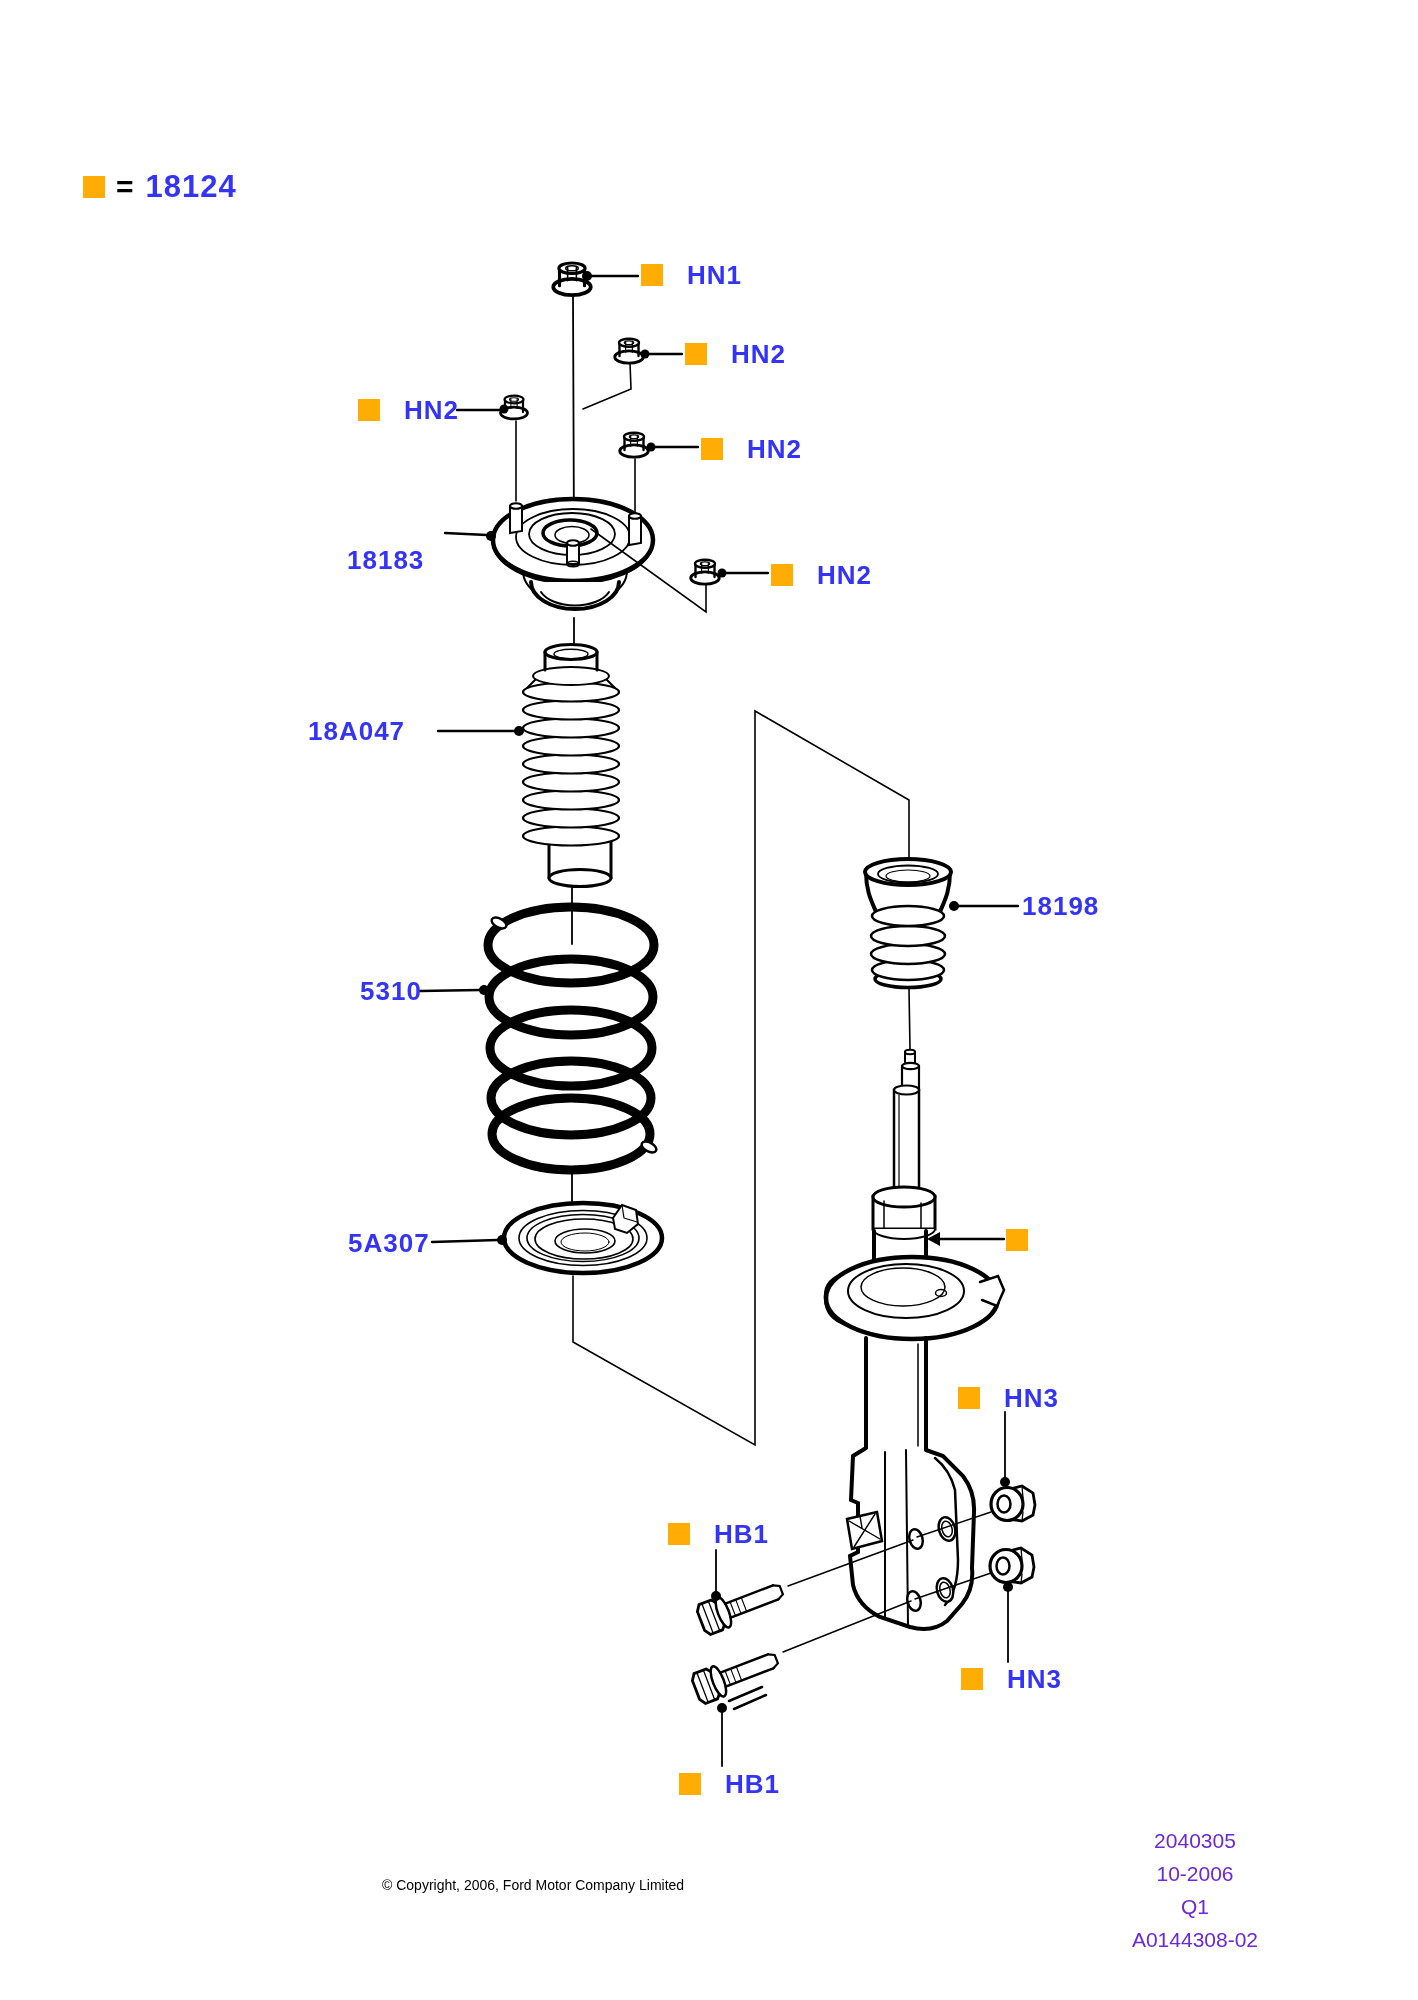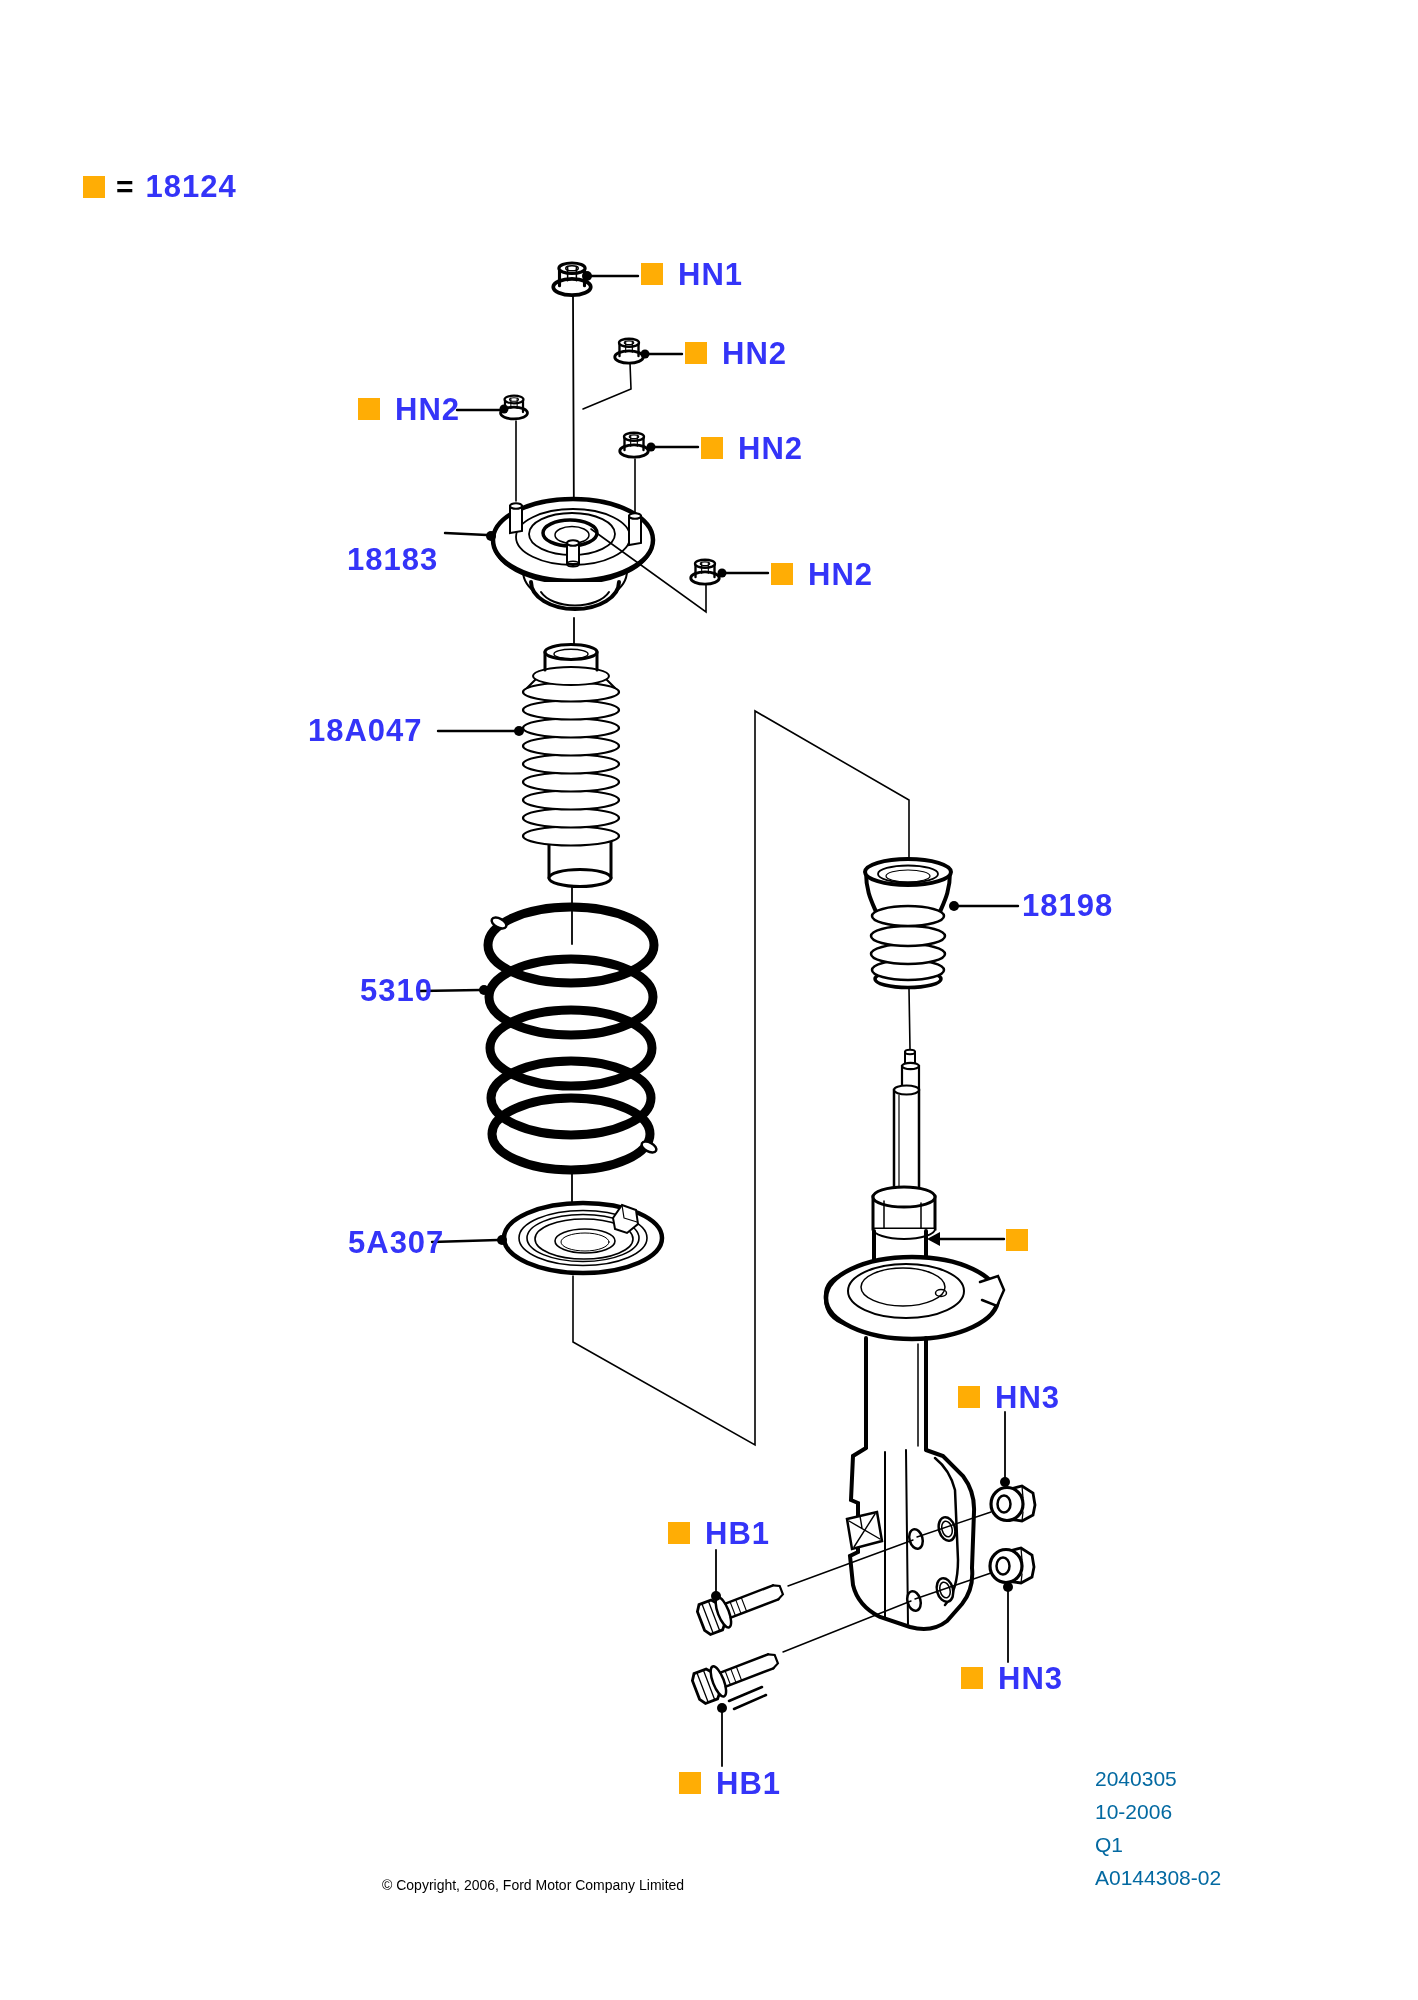--- a/index.html
+++ b/index.html
@@ -4,31 +4,31 @@
 <style>
   :root{ --orange:#FFAD05; --blue:#3434F8; --ink:#000000; }
   html,body{margin:0;padding:0;background:#fff;}
   #stage{position:relative;width:1418px;height:2000px;background:#fff;overflow:hidden;
          font-family:"Liberation Sans",sans-serif;}
   #art{position:absolute;left:0;top:0;}
   #art *{stroke:var(--ink);fill:none;stroke-linecap:round;}
   #art .wf{fill:#fff;}
   #art .dot{fill:#000;stroke:none;}
   #art .arrow{fill:#000;stroke:none;}
-  .plabel{position:absolute;display:flex;gap:15px;height:24px;
-          font-weight:700;font-size:31px;letter-spacing:1px;color:var(--blue);
+  .plabel{position:absolute;display:flex;align-items:center;gap:24px;height:24px;
+          font-weight:700;font-size:26px;letter-spacing:1px;color:var(--blue);
           white-space:nowrap;line-height:24px;}
   .sq{width:22px;height:22px;background:var(--orange);flex:none;}
   .legend{position:absolute;left:83px;top:174px;display:flex;align-items:center;gap:11px;
           height:26px;font-weight:700;font-size:31px;letter-spacing:1px;color:var(--blue);}
   .legend .eq{color:#000;font-size:30px;font-weight:700;}
   .marker-sq{position:absolute;width:22px;height:22px;background:var(--orange);}
   .footer-text{position:absolute;left:382px;top:1877px;width:400px;font-size:14px;color:#000;}
-  .rev-block{position:absolute;left:1095px;top:1762px;width:200px;
-             font-size:21px;line-height:33px;color:#0369a1;}
+  .rev-block{position:absolute;left:1095px;top:1824px;width:200px;text-align:center;
+             font-size:21px;line-height:33px;color:#6d28d9;}
 </style>
 </head>
 <body>
 
 <div id="stage">
 
   <svg id="art" width="1418" height="2000" viewBox="0 0 1418 2000">
 
     <defs>
       <g id="nutsym">

